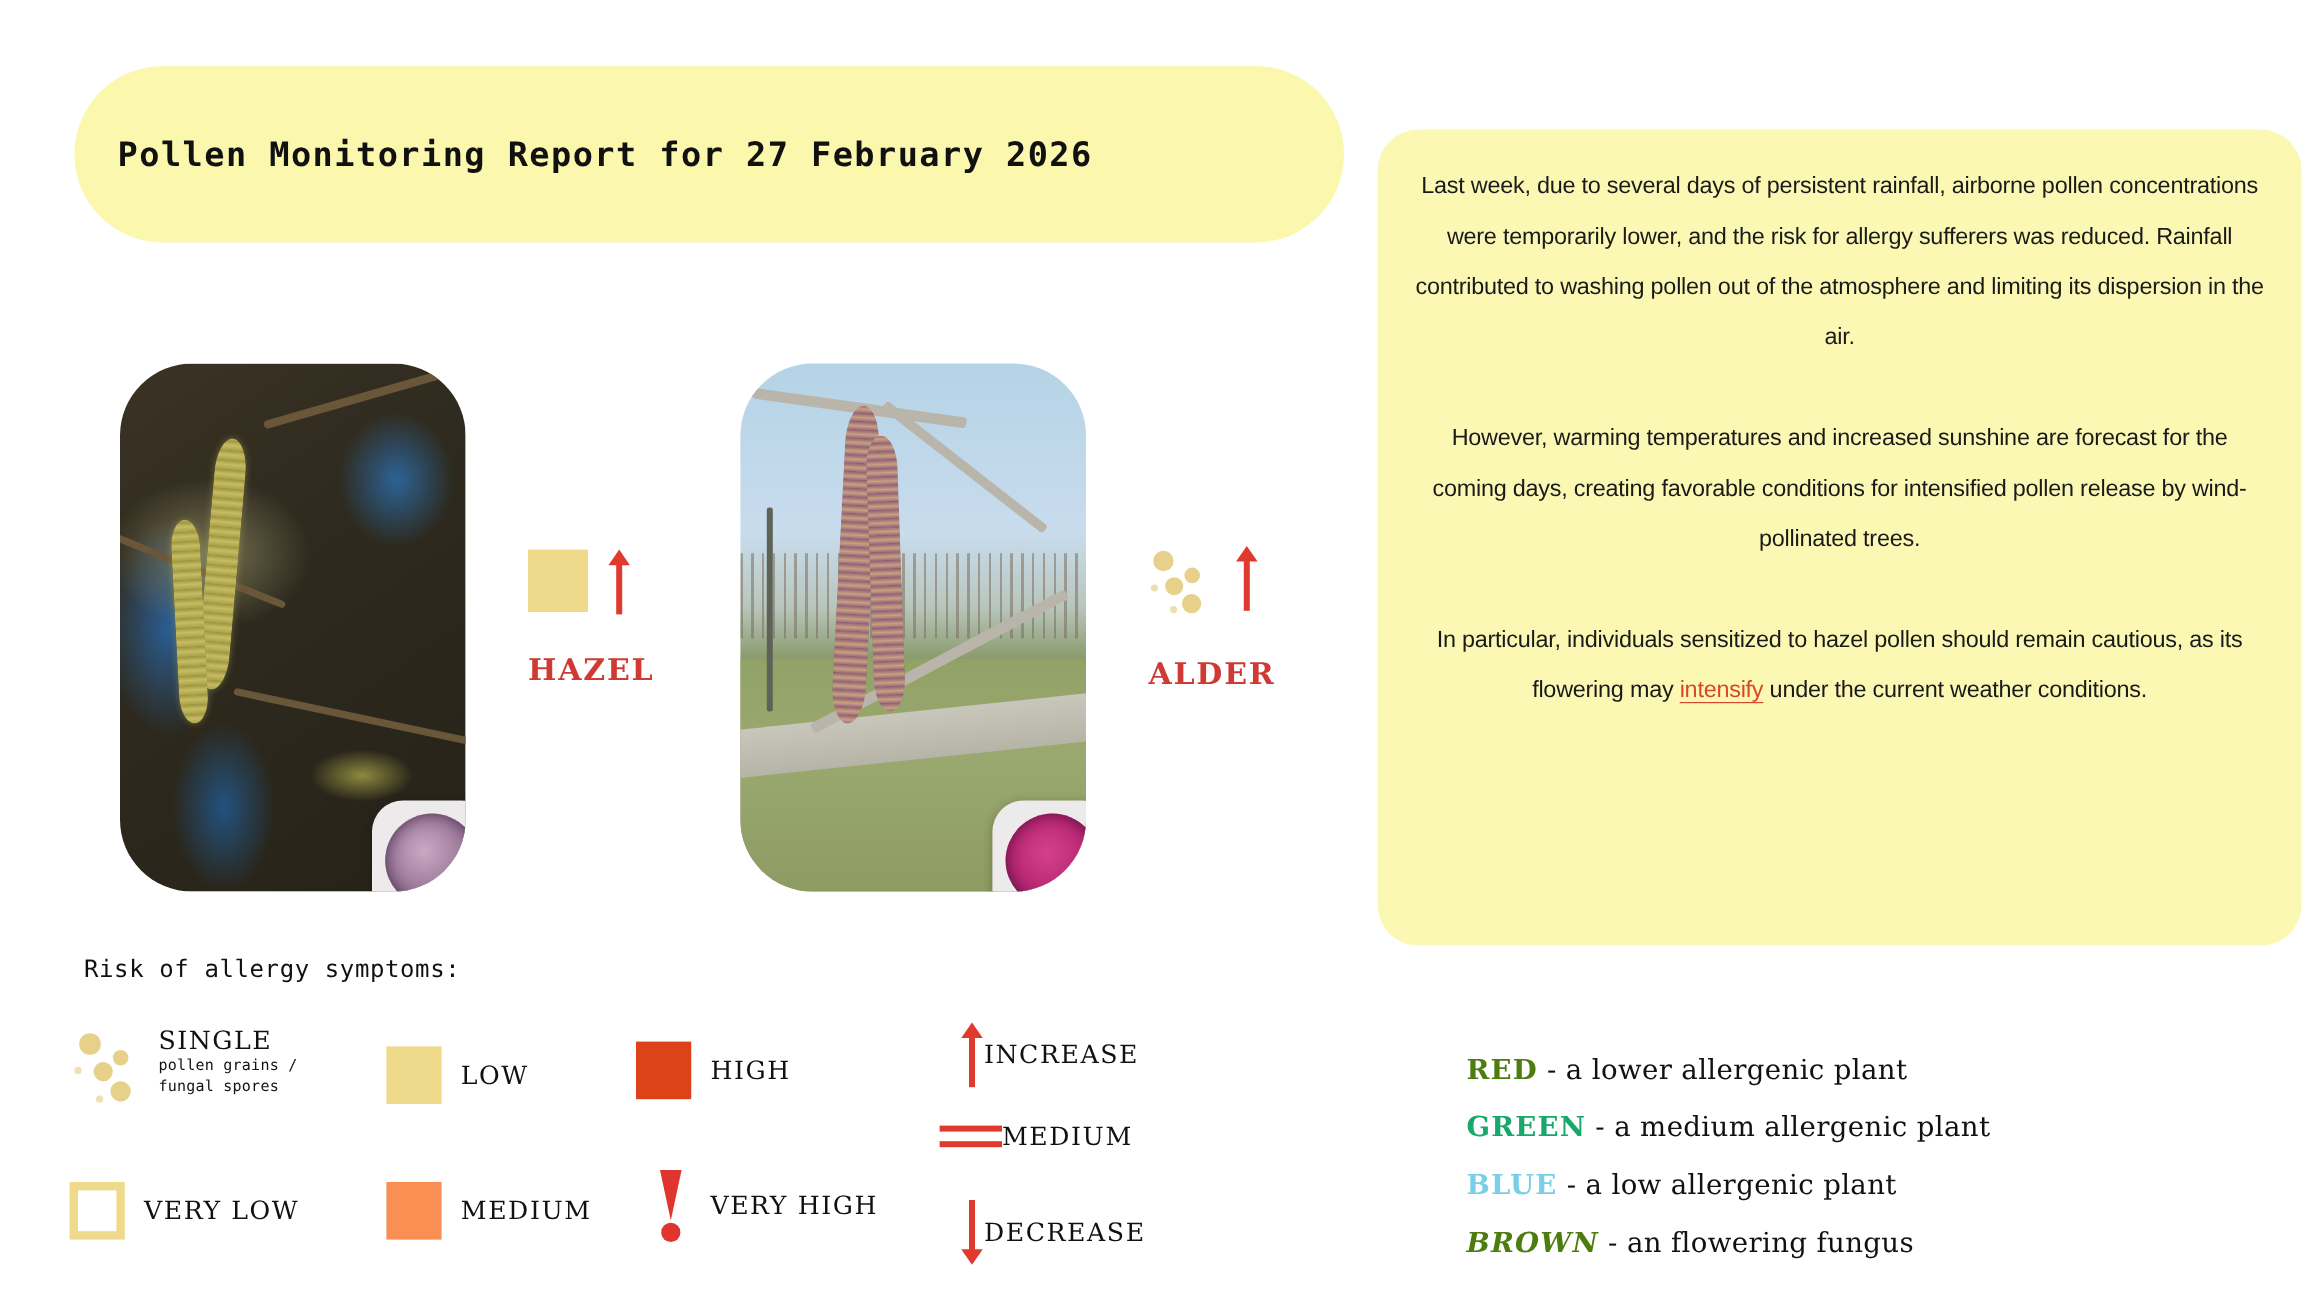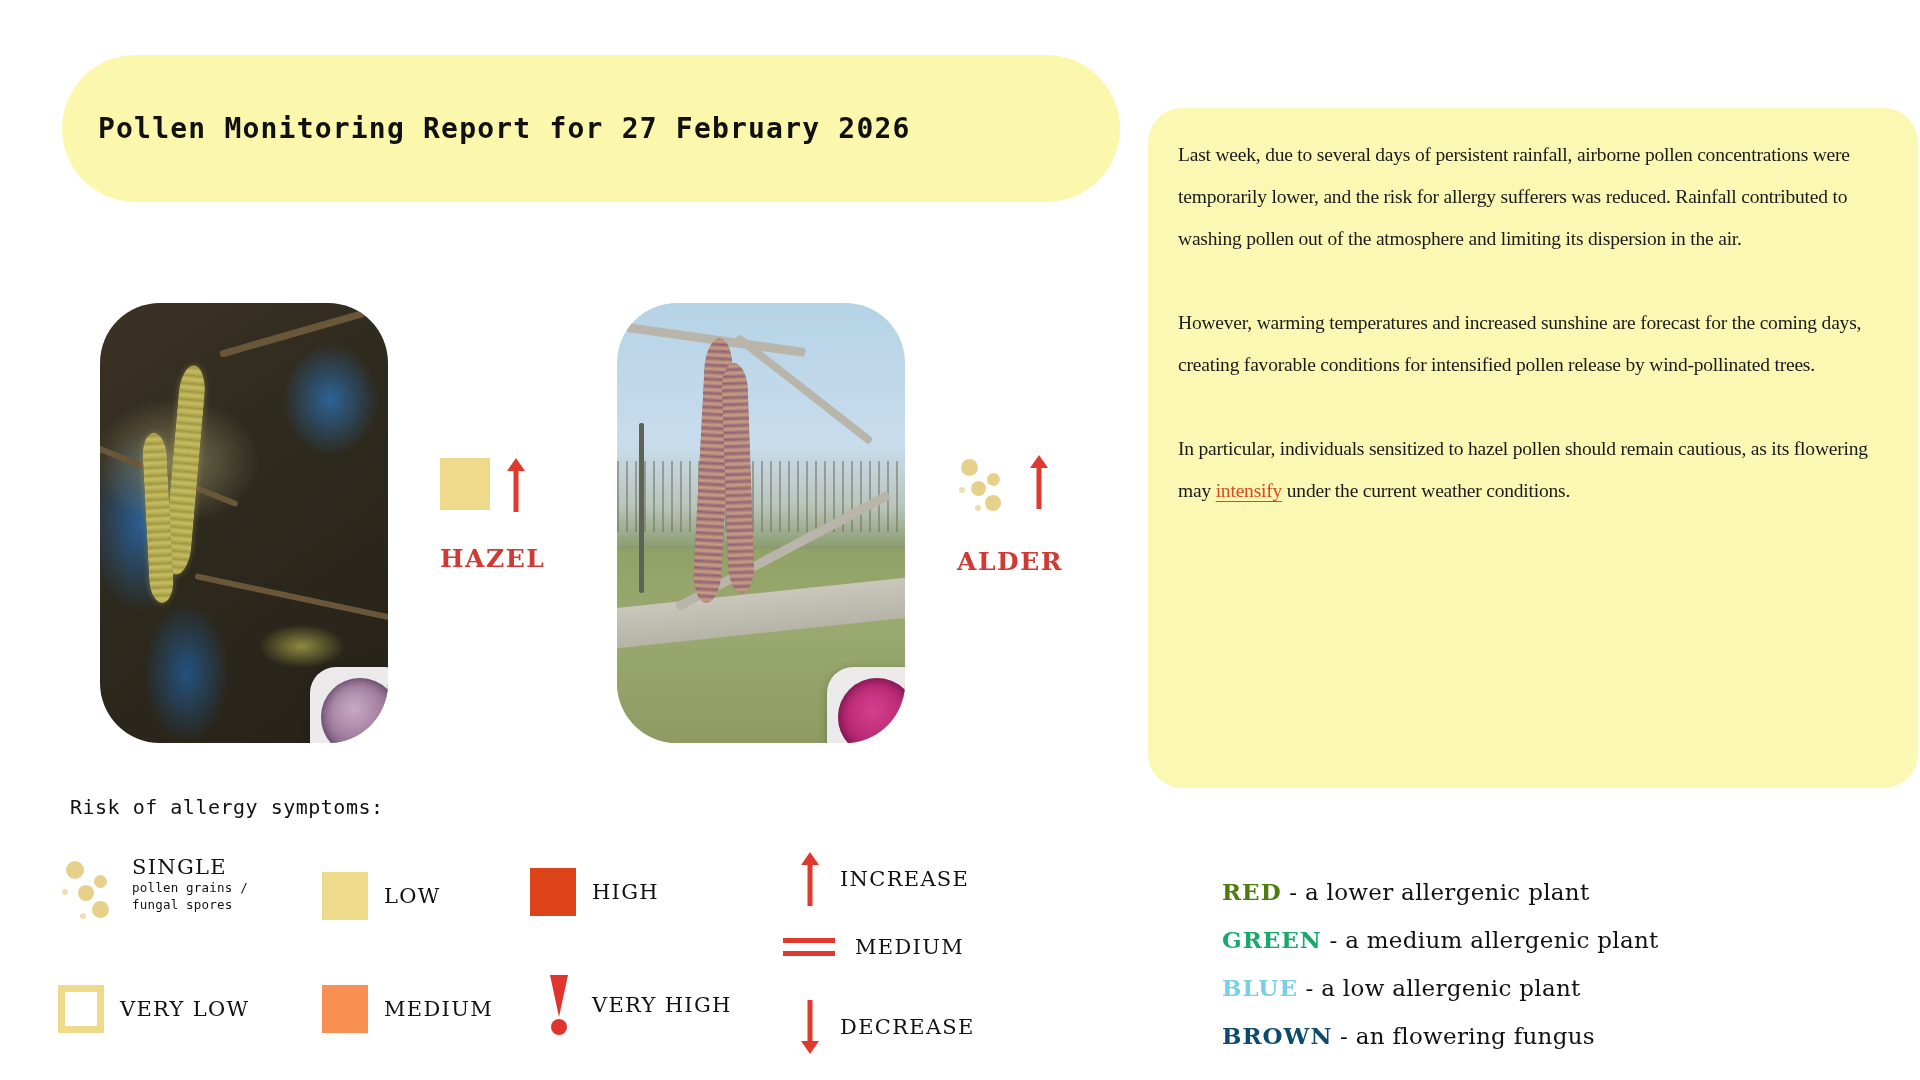--- a/index.html
+++ b/index.html
@@ -48,23 +48,23 @@
     top: 108px;
     width: 770px;
     height: 680px;
     background: #fbf8b3;
     border-radius: 34px;
     padding: 26px 30px 20px 30px;
   }
   .info-par {
     font-size: 19.5px;
     line-height: 42px;
-    text-align: left;
+    text-align: center;
     color: #1a1a1a;
-    font-family: Liberation Serif, serif;
+    font-family: Liberation Sans, sans-serif;
     letter-spacing: -0.2px;
   }
   .info-par + .info-par { margin-top: 42px; }
   .hl-intensify {
     color: #d9472a;
     text-decoration: underline;
     text-decoration-color: #d9472a;
     text-underline-offset: 4px;
   }
 
@@ -236,38 +236,38 @@
     width: 16px; height: 16px; border-radius: 50%; background: #e0342f;
   }
 
   .stable-icon { position: relative; width: 52px; height: 22px; }
   .stable-icon span {
     position: absolute; left: 0; width: 52px; height: 5px; background: #e03a2f;
   }
   .stable-icon span:nth-child(1) { top: 2px; }
   .stable-icon span:nth-child(2) { top: 15px; }
 
-  .trend-item { position: absolute; display: flex; align-items: center; gap: 20px; }
+  .trend-item { position: absolute; display: flex; align-items: center; }
   .trend-label {
     font-size: 21px; color: #111; letter-spacing: 1.3px;
     font-family: "DejaVu Serif", "Liberation Serif", serif;
   }
 
   
   .colorkey { position: absolute; left: 1222px; top: 868px; }
   .ck-row {
     font-size: 23px; line-height: 48px; color: #111;
     font-family: "DejaVu Serif", "Liberation Serif", serif;
     letter-spacing: 0.3px; white-space: nowrap;
   }
   .ck-word { font-weight: 700; letter-spacing: 1px; }
   .ck-red { color: #4d7c0f; }
   .ck-green { color: #18a86b; }
   .ck-blue { color: #79cfe8; }
-  .ck-brown { color: #0c4a6e; }
+  .ck-brown { color: #4d7c0f; font-style: italic; }
 </style>
 </head>
 <body>
 
 <div id="root">
 
   <div class="title-pill">
     <div class="title-text">Pollen Monitoring Report for 27 February 2026</div>
   </div>
 

